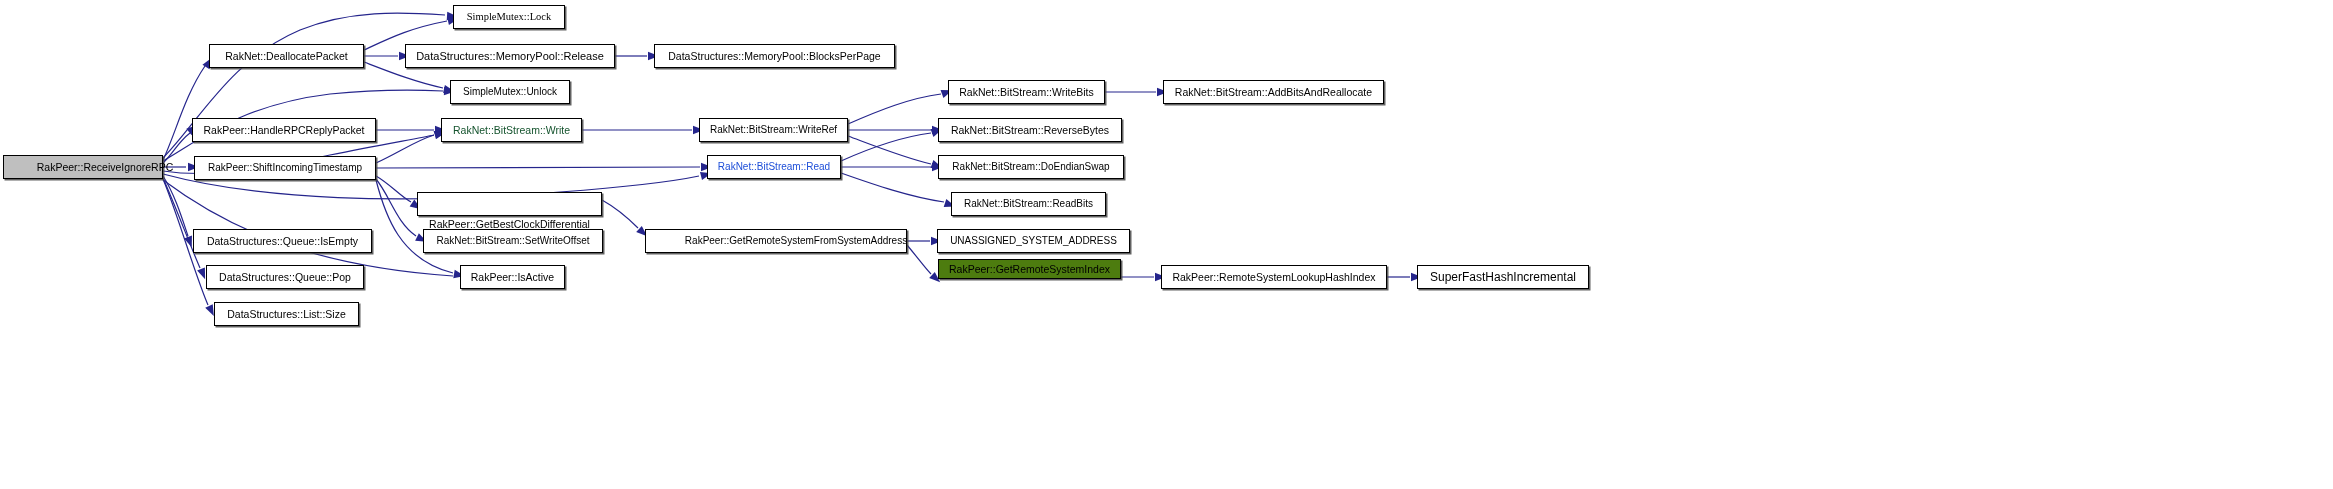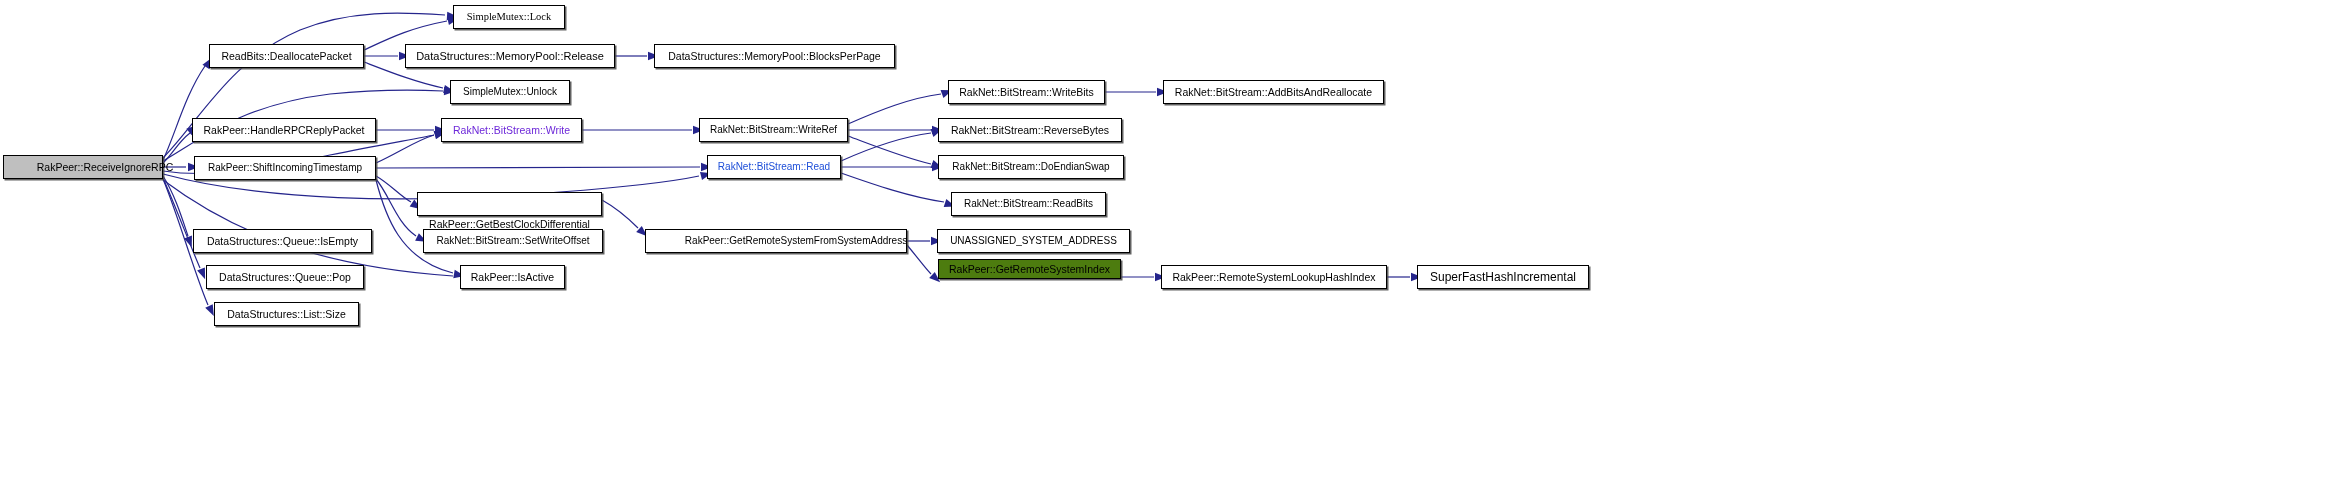--- a/index.html
+++ b/index.html
@@ -121,41 +121,41 @@
       <polygon points="0,-4.2 11,0 0,4.2" fill="#25258c" transform="translate(1411,277) rotate(0)"></polygon>
     </svg>
   <div id="node-layer">
       <div class="node root" style="left: 3px; top: 155px; width: 160px; height: 24px; border-color: rgb(0, 0, 0); background: rgb(191, 191, 191); color: rgb(0, 0, 0); padding-left: 44px;">
         <span class="node-label" style="font-size: 10.5px;">RakPeer::ReceiveIgnoreRPC</span>
       </div>
       <div class="node" style="left: 453px; top: 5px; width: 112px; height: 24px; border-color: rgb(0, 0, 0); background: rgb(255, 255, 255); color: rgb(0, 0, 0);">
         <span class="node-label" style="font-size: 10.5px; font-family: Liberation Serif, serif;">SimpleMutex::Lock</span>
       </div>
       <div class="node" style="left: 209px; top: 44px; width: 155px; height: 24px; border-color: rgb(0, 0, 0); background: rgb(255, 255, 255); color: rgb(0, 0, 0);">
-        <span class="node-label" style="font-size: 10.5px;">ReadBits::DeallocatePacket</span>
+        <span class="node-label" style="font-size: 10.5px;">RakNet::DeallocatePacket</span>
       </div>
       <div class="node" style="left: 405px; top: 44px; width: 210px; height: 24px; border-color: rgb(0, 0, 0); background: rgb(255, 255, 255); color: rgb(0, 0, 0);">
         <span class="node-label" style="font-size: 11px;">DataStructures::MemoryPool::Release</span>
       </div>
       <div class="node" style="left: 654px; top: 44px; width: 241px; height: 24px; border-color: rgb(0, 0, 0); background: rgb(255, 255, 255); color: rgb(0, 0, 0);">
         <span class="node-label" style="font-size: 10.5px;">DataStructures::MemoryPool::BlocksPerPage</span>
       </div>
       <div class="node" style="left: 450px; top: 80px; width: 120px; height: 24px; border-color: rgb(0, 0, 0); background: rgb(255, 255, 255); color: rgb(0, 0, 0);">
         <span class="node-label" style="font-size: 10px;">SimpleMutex::Unlock</span>
       </div>
       <div class="node" style="left: 948px; top: 80px; width: 157px; height: 24px; border-color: rgb(0, 0, 0); background: rgb(255, 255, 255); color: rgb(0, 0, 0);">
         <span class="node-label" style="font-size: 10.5px;">RakNet::BitStream::WriteBits</span>
       </div>
       <div class="node" style="left: 1163px; top: 80px; width: 221px; height: 24px; border-color: rgb(0, 0, 0); background: rgb(255, 255, 255); color: rgb(0, 0, 0);">
         <span class="node-label" style="font-size: 10.5px;">RakNet::BitStream::AddBitsAndReallocate</span>
       </div>
       <div class="node" style="left: 192px; top: 118px; width: 184px; height: 24px; border-color: rgb(0, 0, 0); background: rgb(255, 255, 255); color: rgb(0, 0, 0);">
         <span class="node-label" style="font-size: 10.5px;">RakPeer::HandleRPCReplyPacket</span>
       </div>
-      <div class="node" style="left: 441px; top: 118px; width: 141px; height: 24px; border-color: rgb(0, 0, 0); background: rgb(255, 255, 255); color: #6d28d9;">
+      <div class="node" style="left: 441px; top: 118px; width: 141px; height: 24px; border-color: rgb(0, 0, 0); background: rgb(255, 255, 255); color: #14532d;">
         <span class="node-label" style="font-size: 10.5px;">RakNet::BitStream::Write</span>
       </div>
       <div class="node" style="left: 699px; top: 118px; width: 149px; height: 24px; border-color: rgb(0, 0, 0); background: rgb(255, 255, 255); color: rgb(0, 0, 0);">
         <span class="node-label" style="font-size: 10px;">RakNet::BitStream::WriteRef</span>
       </div>
       <div class="node" style="left: 938px; top: 118px; width: 184px; height: 24px; border-color: rgb(0, 0, 0); background: rgb(255, 255, 255); color: rgb(0, 0, 0);">
         <span class="node-label" style="font-size: 10.5px;">RakNet::BitStream::ReverseBytes</span>
       </div>
       <div class="node" style="left: 194px; top: 156px; width: 182px; height: 24px; border-color: rgb(0, 0, 0); background: rgb(255, 255, 255); color: rgb(0, 0, 0);">
         <span class="node-label" style="font-size: 10px;">RakPeer::ShiftIncomingTimestamp</span>

